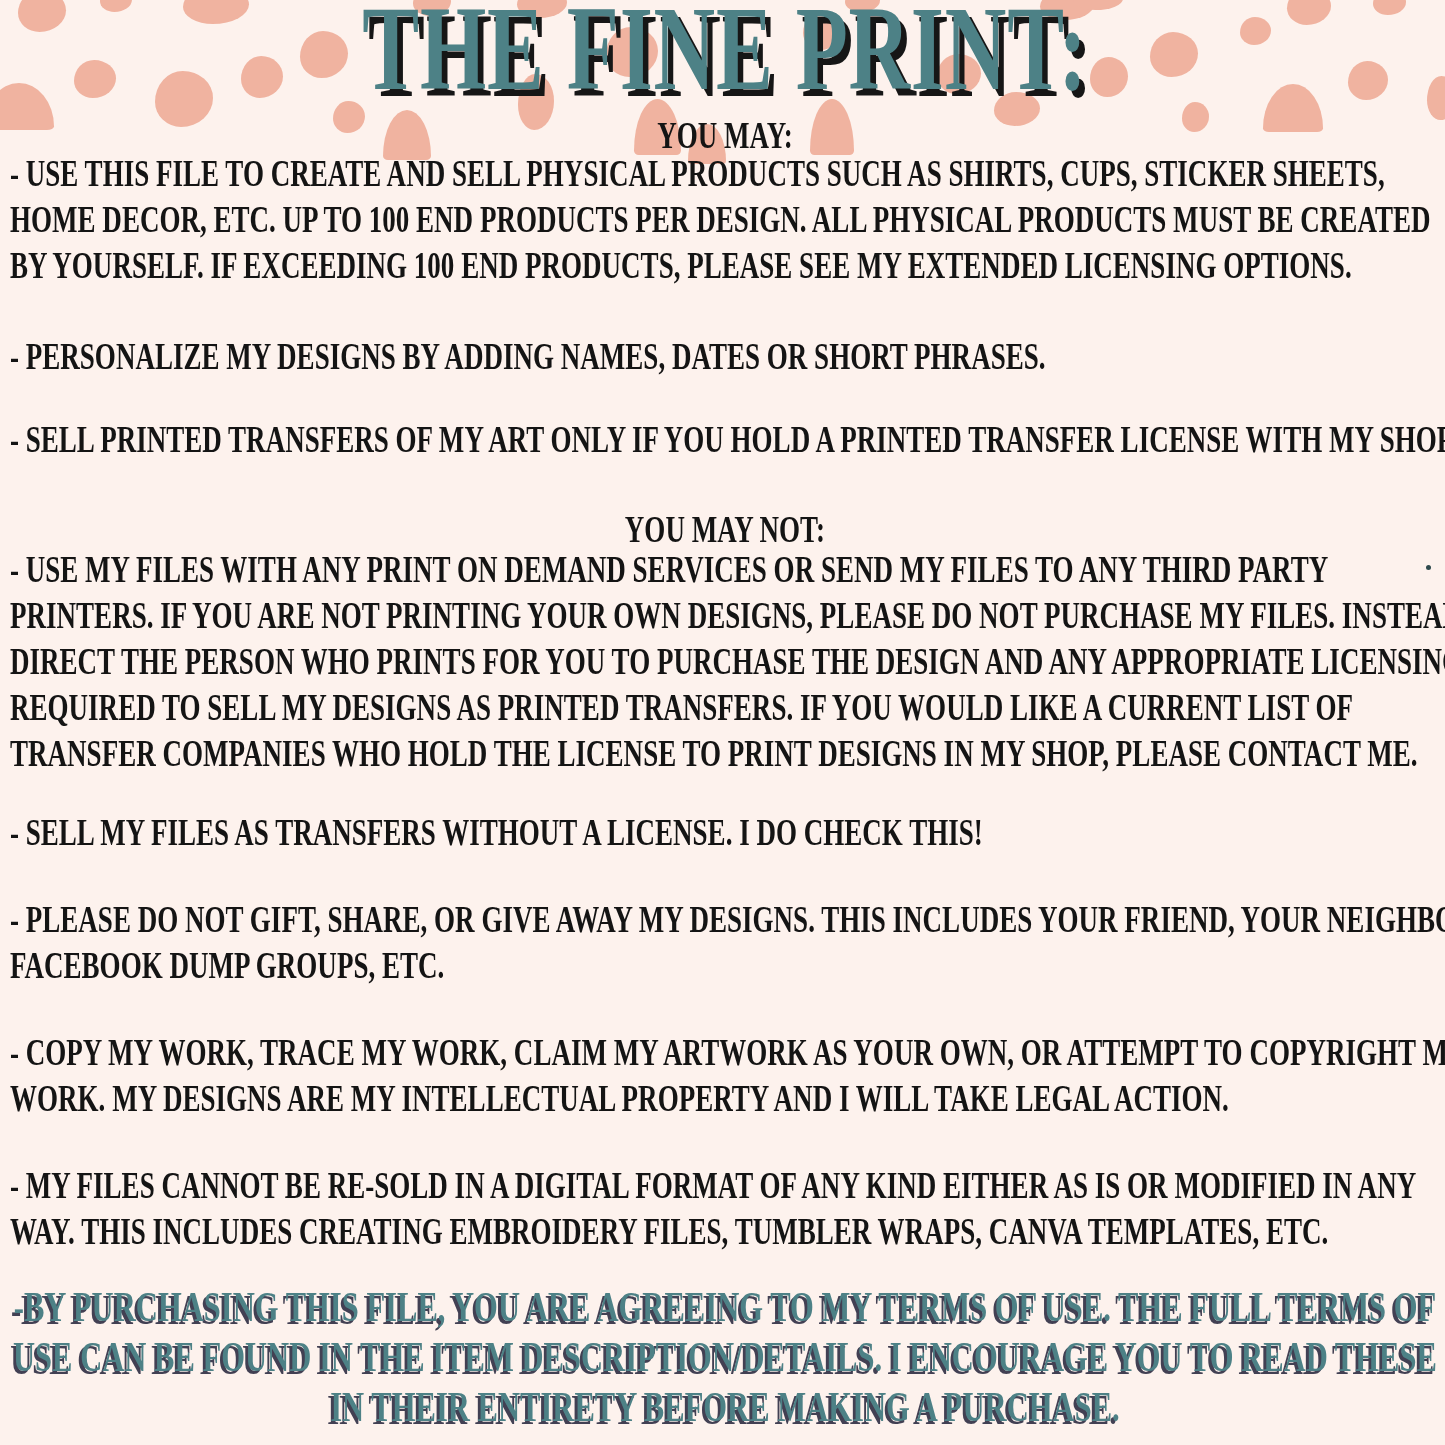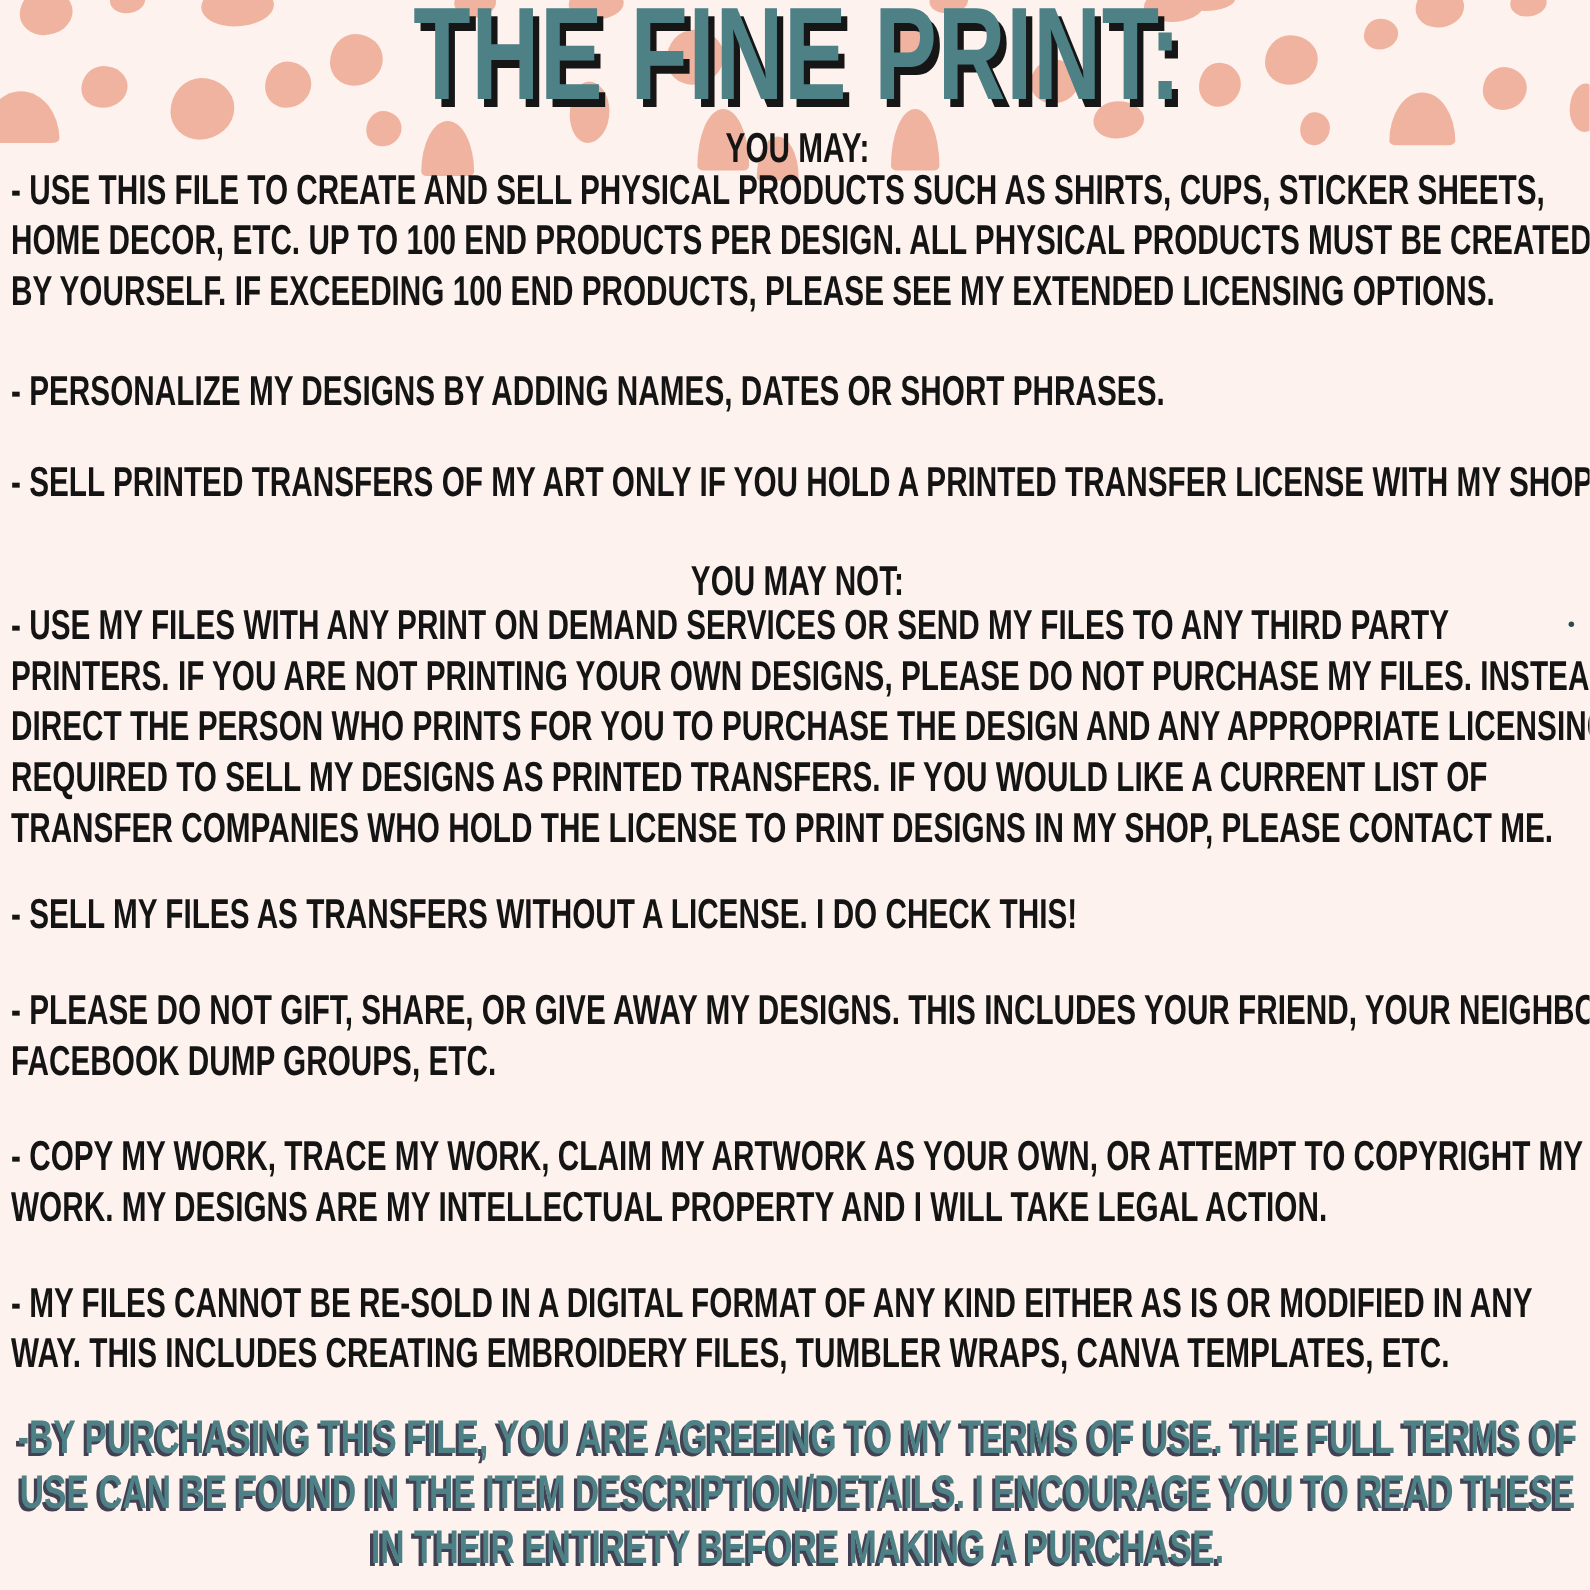--- a/index.html
+++ b/index.html
@@ -8,21 +8,21 @@
     --teal: #4d8186;
     --ink: #141414;
   }
   html, body { margin: 0; padding: 0; }
   .page {
     position: relative;
     width: 1445px;
     height: 1445px;
     background: var(--background);
     overflow: hidden;
-    font-family: Liberation Sans, sans-serif;
+    font-family: Liberation Serif, serif;
   }
   .dots-layer { position: absolute; inset: 0; z-index: 0; }
   .dot {
     position: absolute;
     background: var(--dot);
   }
   .dot.round { border-radius: 48% 52% 55% 45% / 55% 48% 52% 45%; }
   .dot.dome  { border-radius: 50% 50% 10% 10% / 92% 92% 8% 8%; }
   .dot.speck { background: #2e4a4d; border-radius: 50%; }
   .content {

